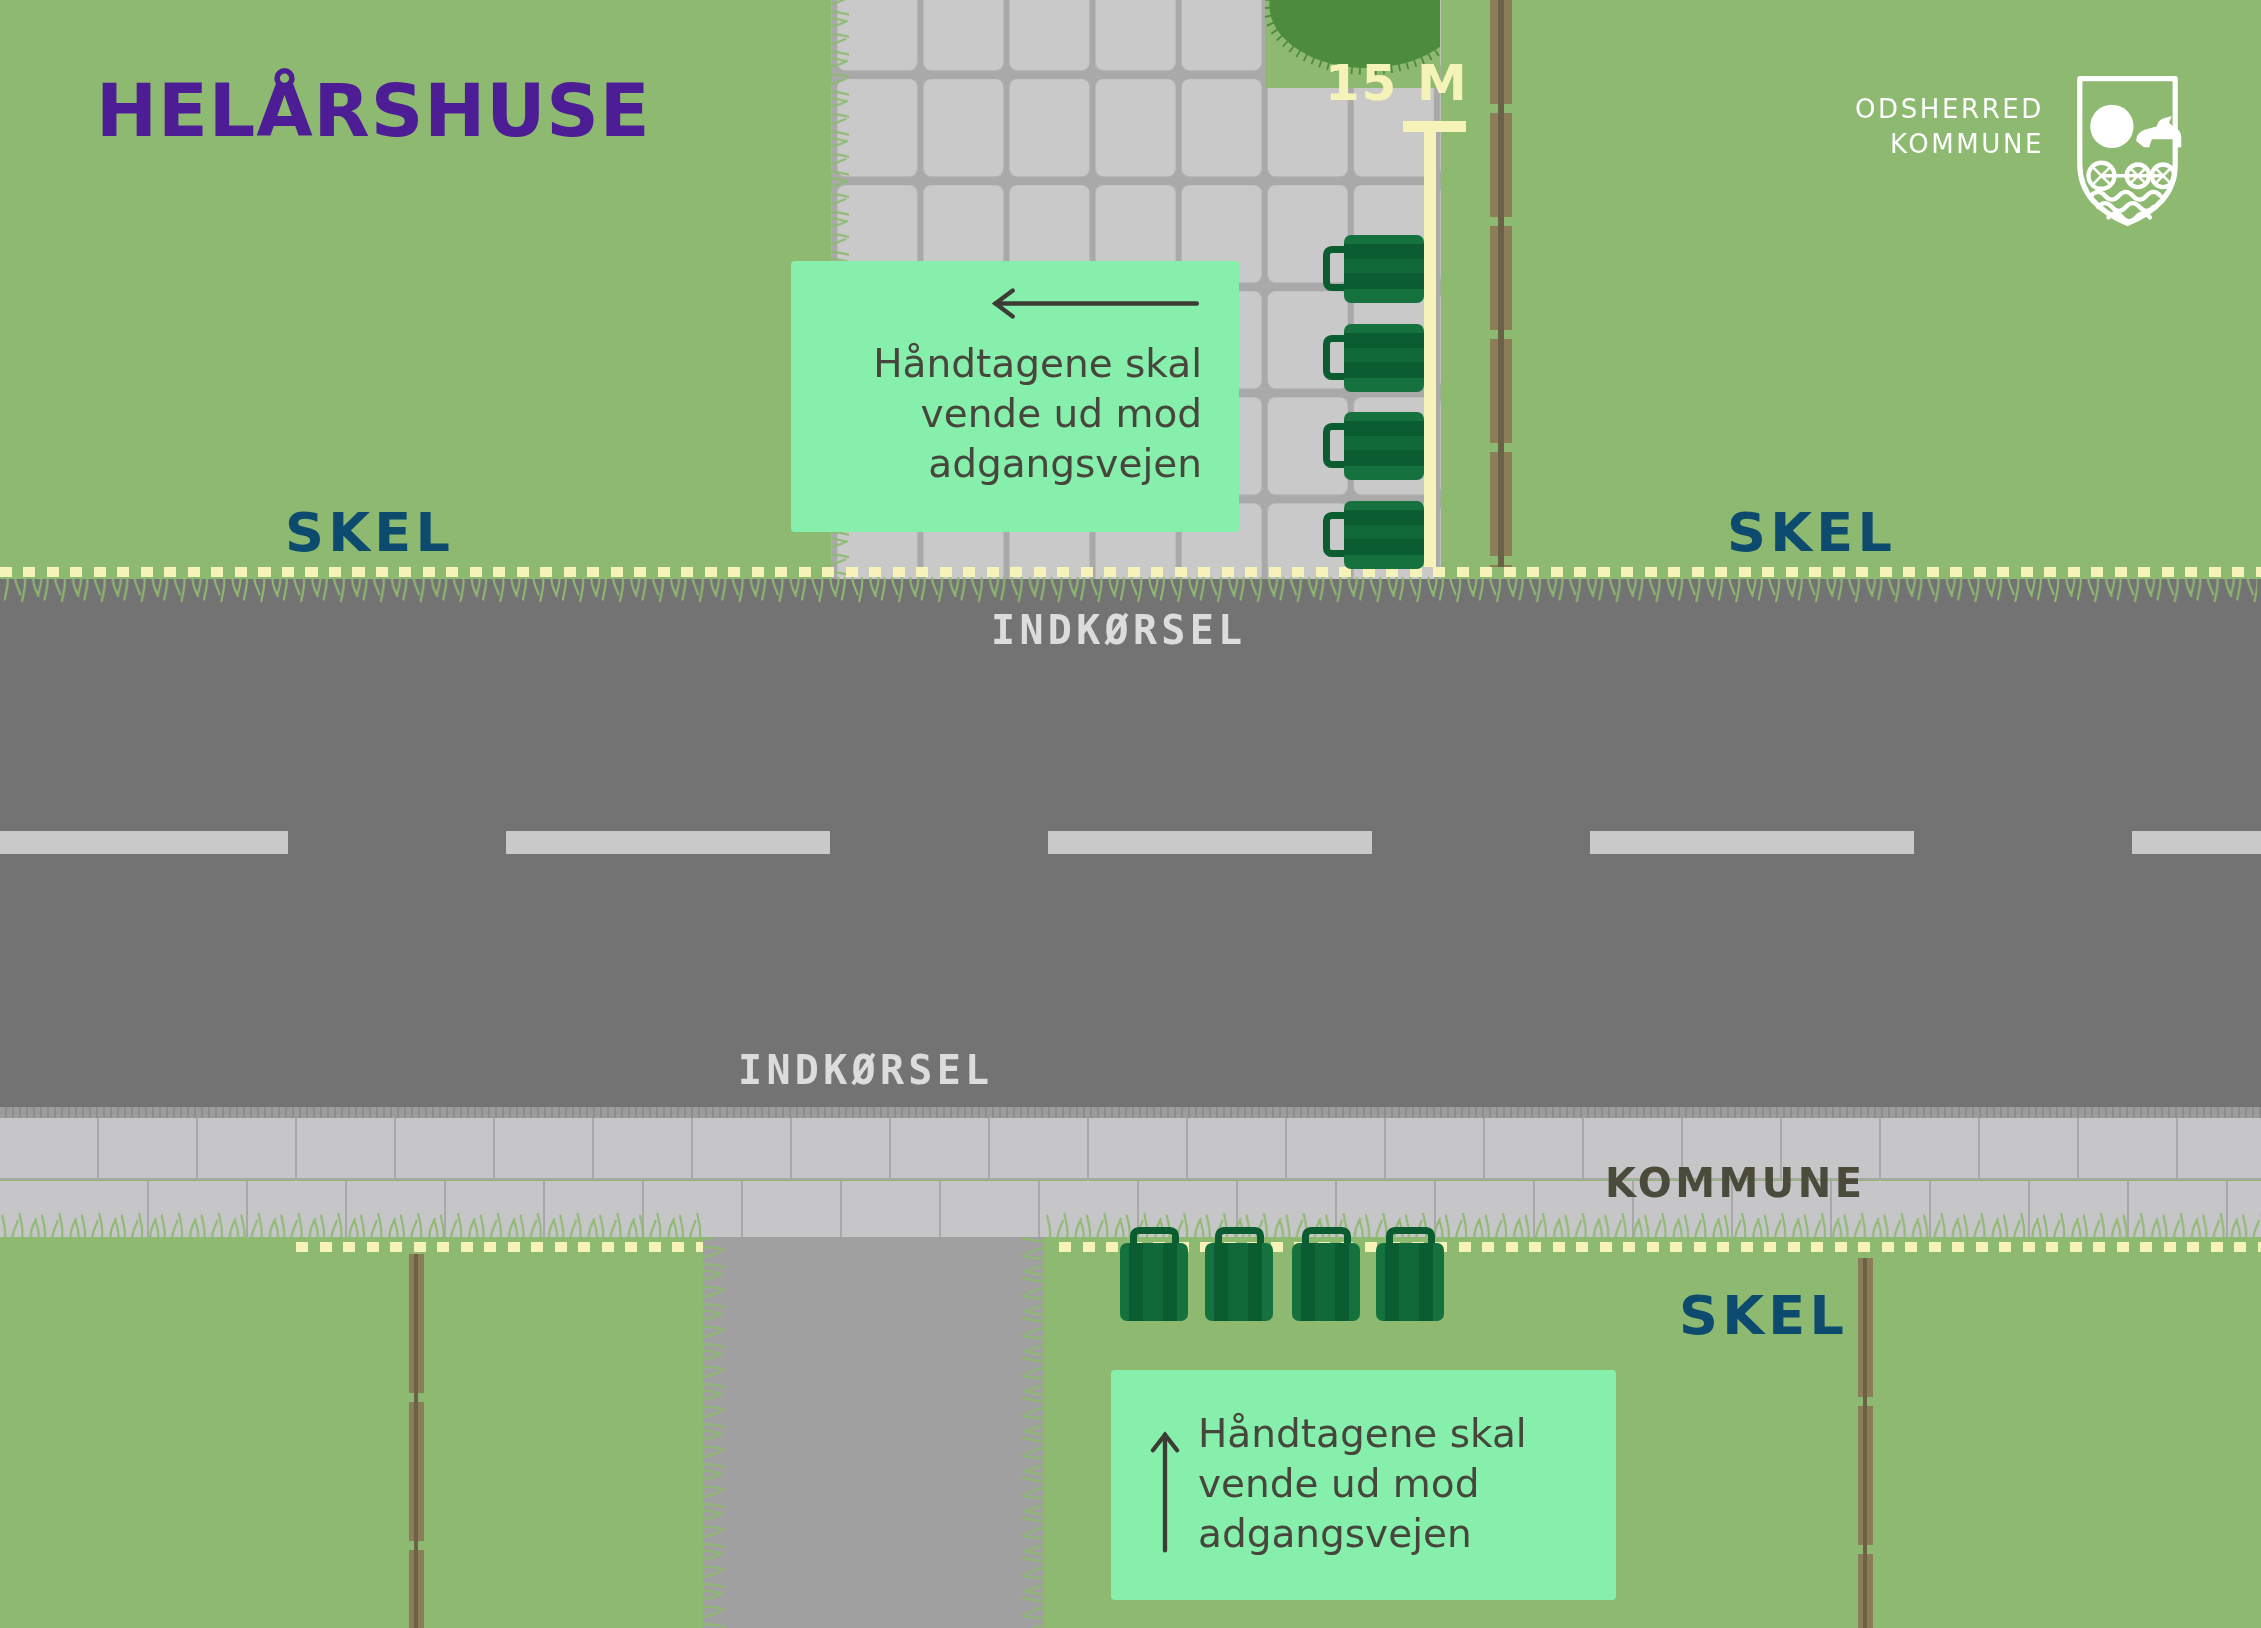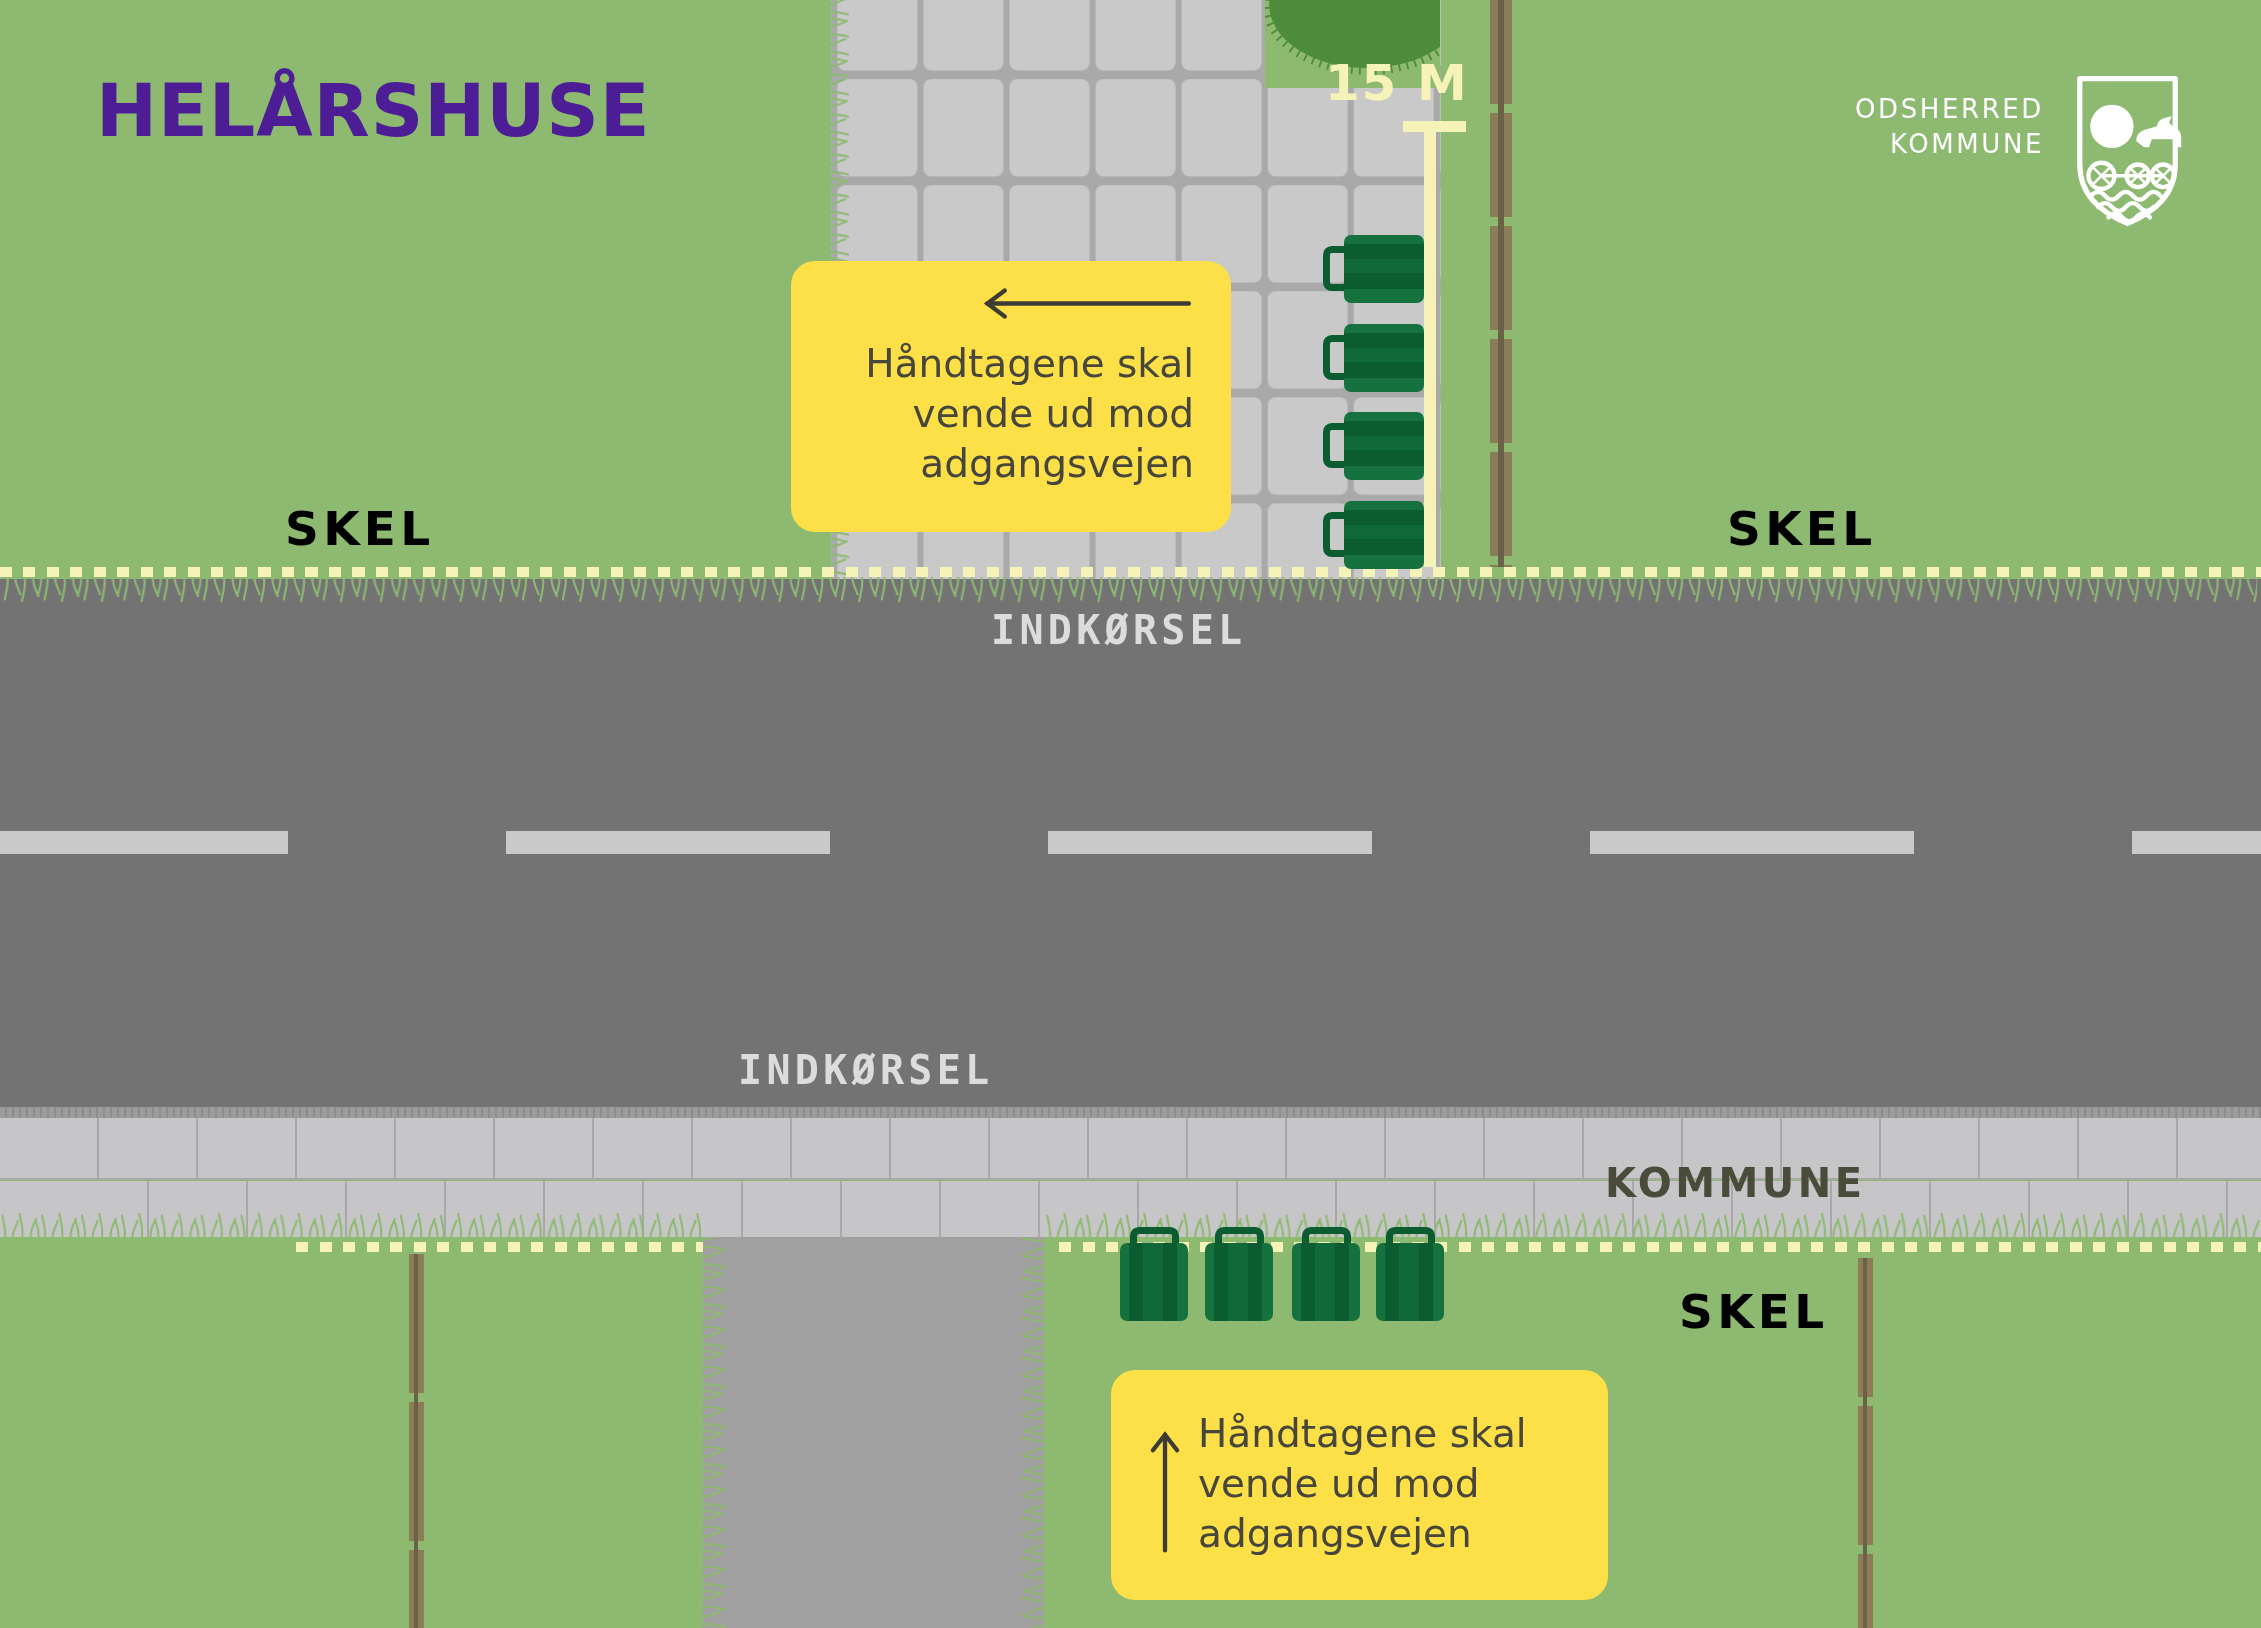--- a/index.html
+++ b/index.html
@@ -7,21 +7,21 @@
     position:relative;width:2261px;height:1628px;overflow:hidden;
     background:#8db970;
     font-family:"DejaVu Sans","Liberation Sans",sans-serif;
   }
   .abs{position:absolute;}
 
   
   .title{
     left:96px;top:68px;font-size:73px;font-weight:bold;color:#4c1d95;letter-spacing:0.9px;
   }
-  .skel{font-size:47px;font-weight:bold;letter-spacing:4.3px;color:#000000;}
+  .skel{font-size:54px;font-weight:bold;letter-spacing:4.3px;color:#0c4a6e;}
   .skel-tl{left:285px;top:501px;}
   .skel-tr{left:1727px;top:501px;}
   .skel-b{left:1679px;top:1284px;}
   .roadlabel{
     font-family:"DejaVu Sans Mono","Liberation Mono",monospace;
     font-size:40px;font-weight:bold;letter-spacing:4.3px;color:#dcdcdc;
   }
   .road-top-label{left:991px;top:607px;}
   .road-bottom-label{left:738px;top:1047px;}
   .fortorv{left:1605px;top:1160px;font-size:40px;font-weight:bold;letter-spacing:3.5px;color:#4b4b3c;}
@@ -100,21 +100,21 @@
   .bin-bottom .handle{
     position:absolute;left:9.6px;top:0;width:49px;height:33px;
     border:7.8px solid #0b5c30;border-radius:8.7px;box-sizing:border-box;
   }
   .bin-bottom .body{
     position:absolute;left:0;top:15.7px;width:68px;height:78px;border-radius:7px;
     background:linear-gradient(90deg,#15713d 0 8.7px,#0b5c30 8.7px 22.6px,#116939 22.6px 43px,#0b5c30 43px 57px,#15713d 57px 68px);
   }
 
   
-  .callout{background:#fde047;border-radius:24px;}
+  .callout{background:#86efac;border-radius:4px;padding-left:8px;}
   .callout-top{left:791px;top:261px;width:440px;height:271px;}
   .callout-bottom{left:1111px;top:1370px;width:497px;height:230px;}
   .callout-text{font-size:39px;line-height:50px;color:#46463c;}
   .callout-top .callout-text{position:absolute;right:37px;top:78px;text-align:right;}
   .callout-bottom .callout-text{position:absolute;left:87px;top:39px;text-align:left;}
   .arrow-left-svg{position:absolute;right:37px;top:24px;}
   .arrow-up-svg{position:absolute;left:35px;top:54px;}
 
   
   .vfringe{transform-origin:0 0;}

